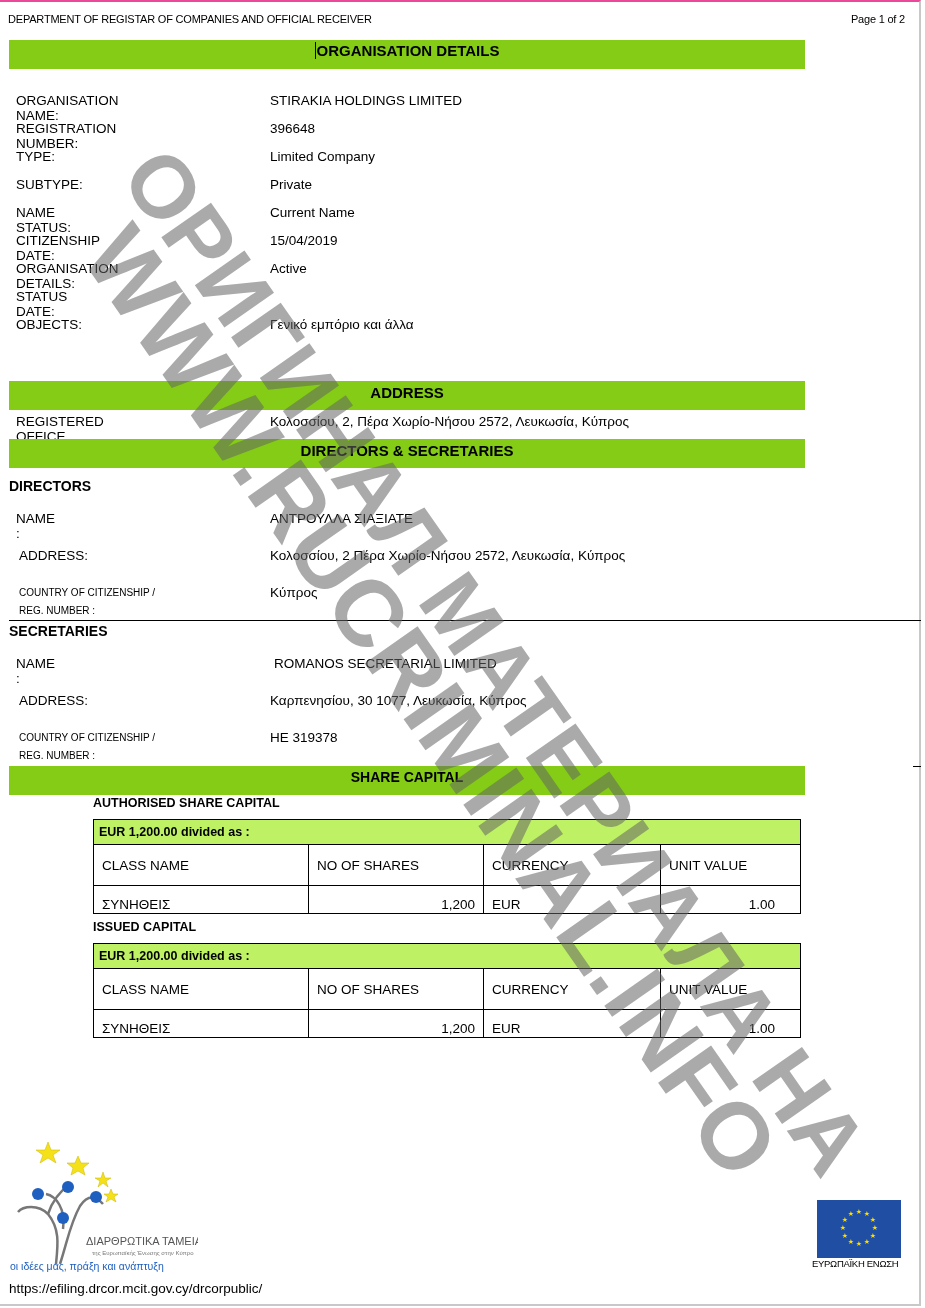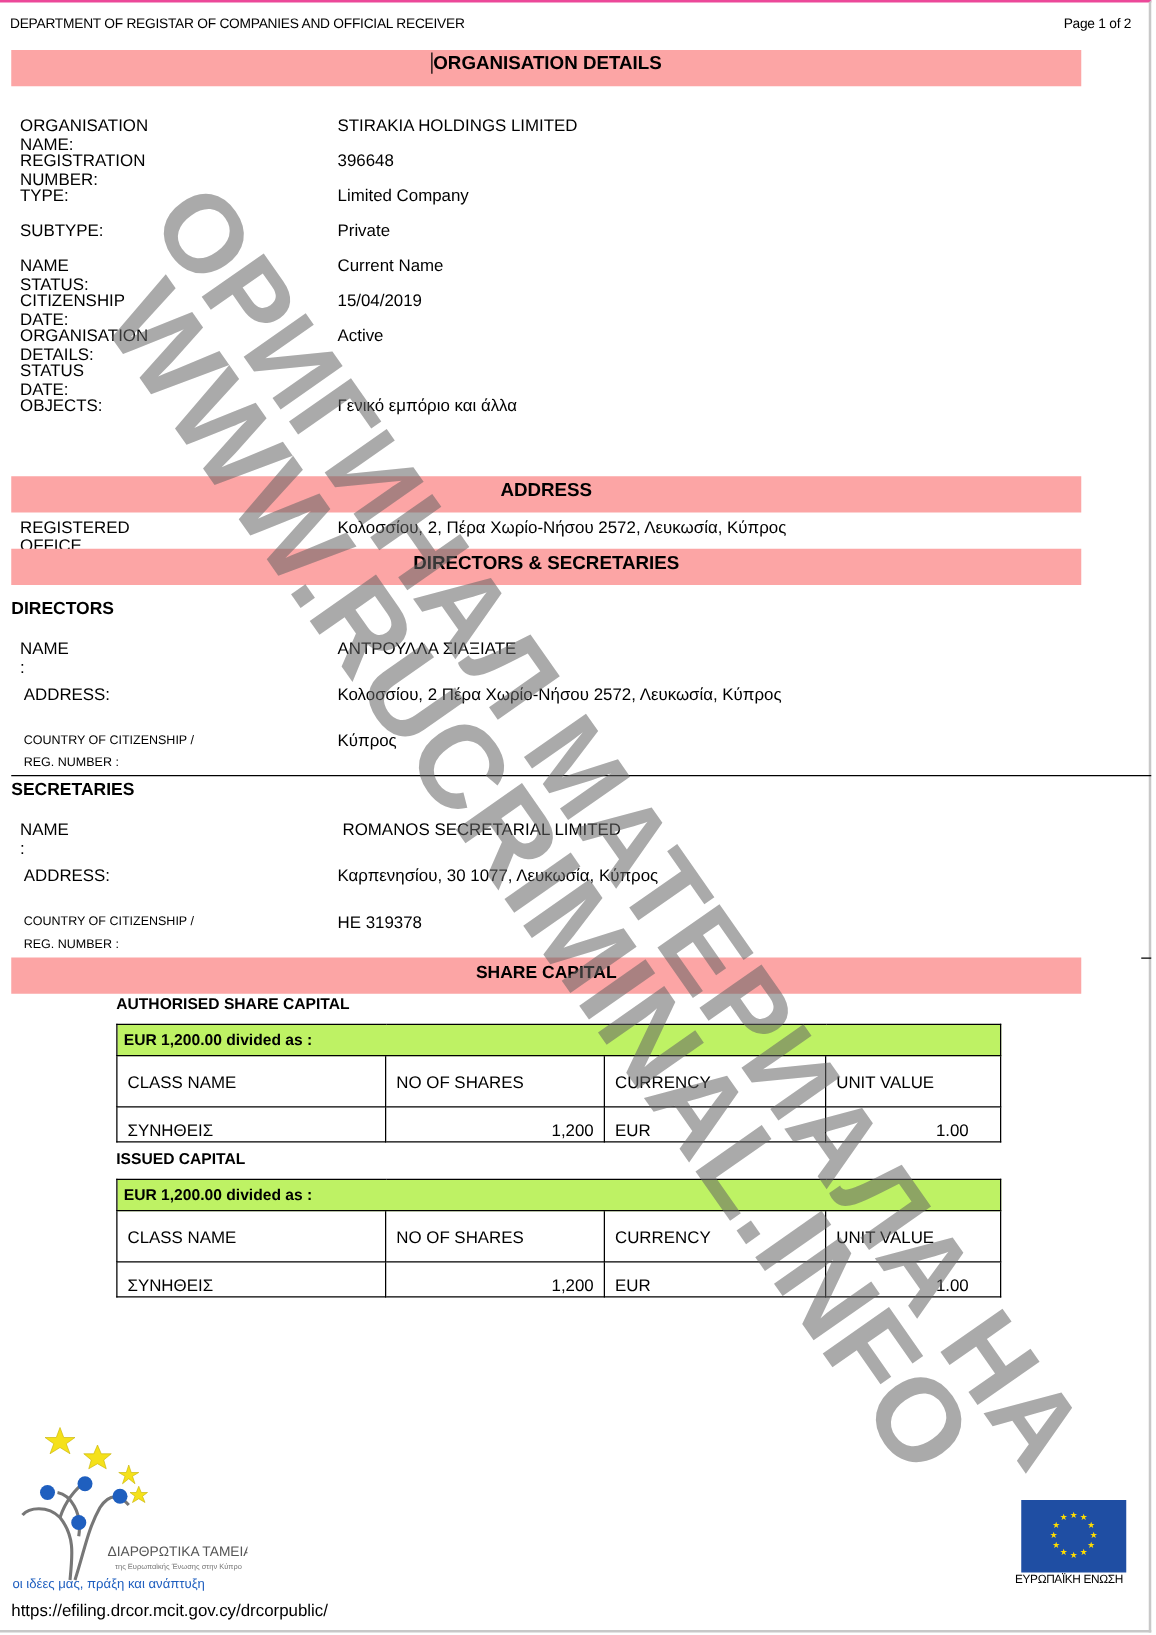--- a/index.html
+++ b/index.html
@@ -8,21 +8,21 @@
     font-family: "Liberation Sans", sans-serif; color: #000;
   }
   .page {
     position: absolute; left: 0; top: 0; width: 921px; height: 1306px;
     border-right: 2px solid #c8c8c8; border-bottom: 2px solid #c8c8c8;
     border-top: 2px solid #ec4899; box-sizing: border-box;
   }
   .topbar { position: absolute; top: 11px; left: 8px; right: 14px; font-size: 11px; letter-spacing: -0.2px; }
   .topbar .pg { position: absolute; right: 0; top: 0; }
   .band {
-    position: absolute; left: 9px; width: 856px; background: #fca5a5;
+    position: absolute; left: 9px; width: 796px; background: #84cc16;
     font-weight: bold; text-align: center; font-size: 15px;
   }
   .row { position: absolute; font-size: 13.5px; }
   .lbl { position: absolute; left: 16px; }
   .val { position: absolute; left: 270px; white-space: nowrap; }
   .subhead { position: absolute; left: 9px; font-weight: bold; font-size: 14px; }
   .hline { position: absolute; height: 1px; background: #000; }
   .twolbl { position: absolute; left: 19px; font-size: 10px; line-height: 18px; }
   .tcap { position: absolute; left: 93px; font-weight: bold; font-size: 12.5px; }
   table.cap {

